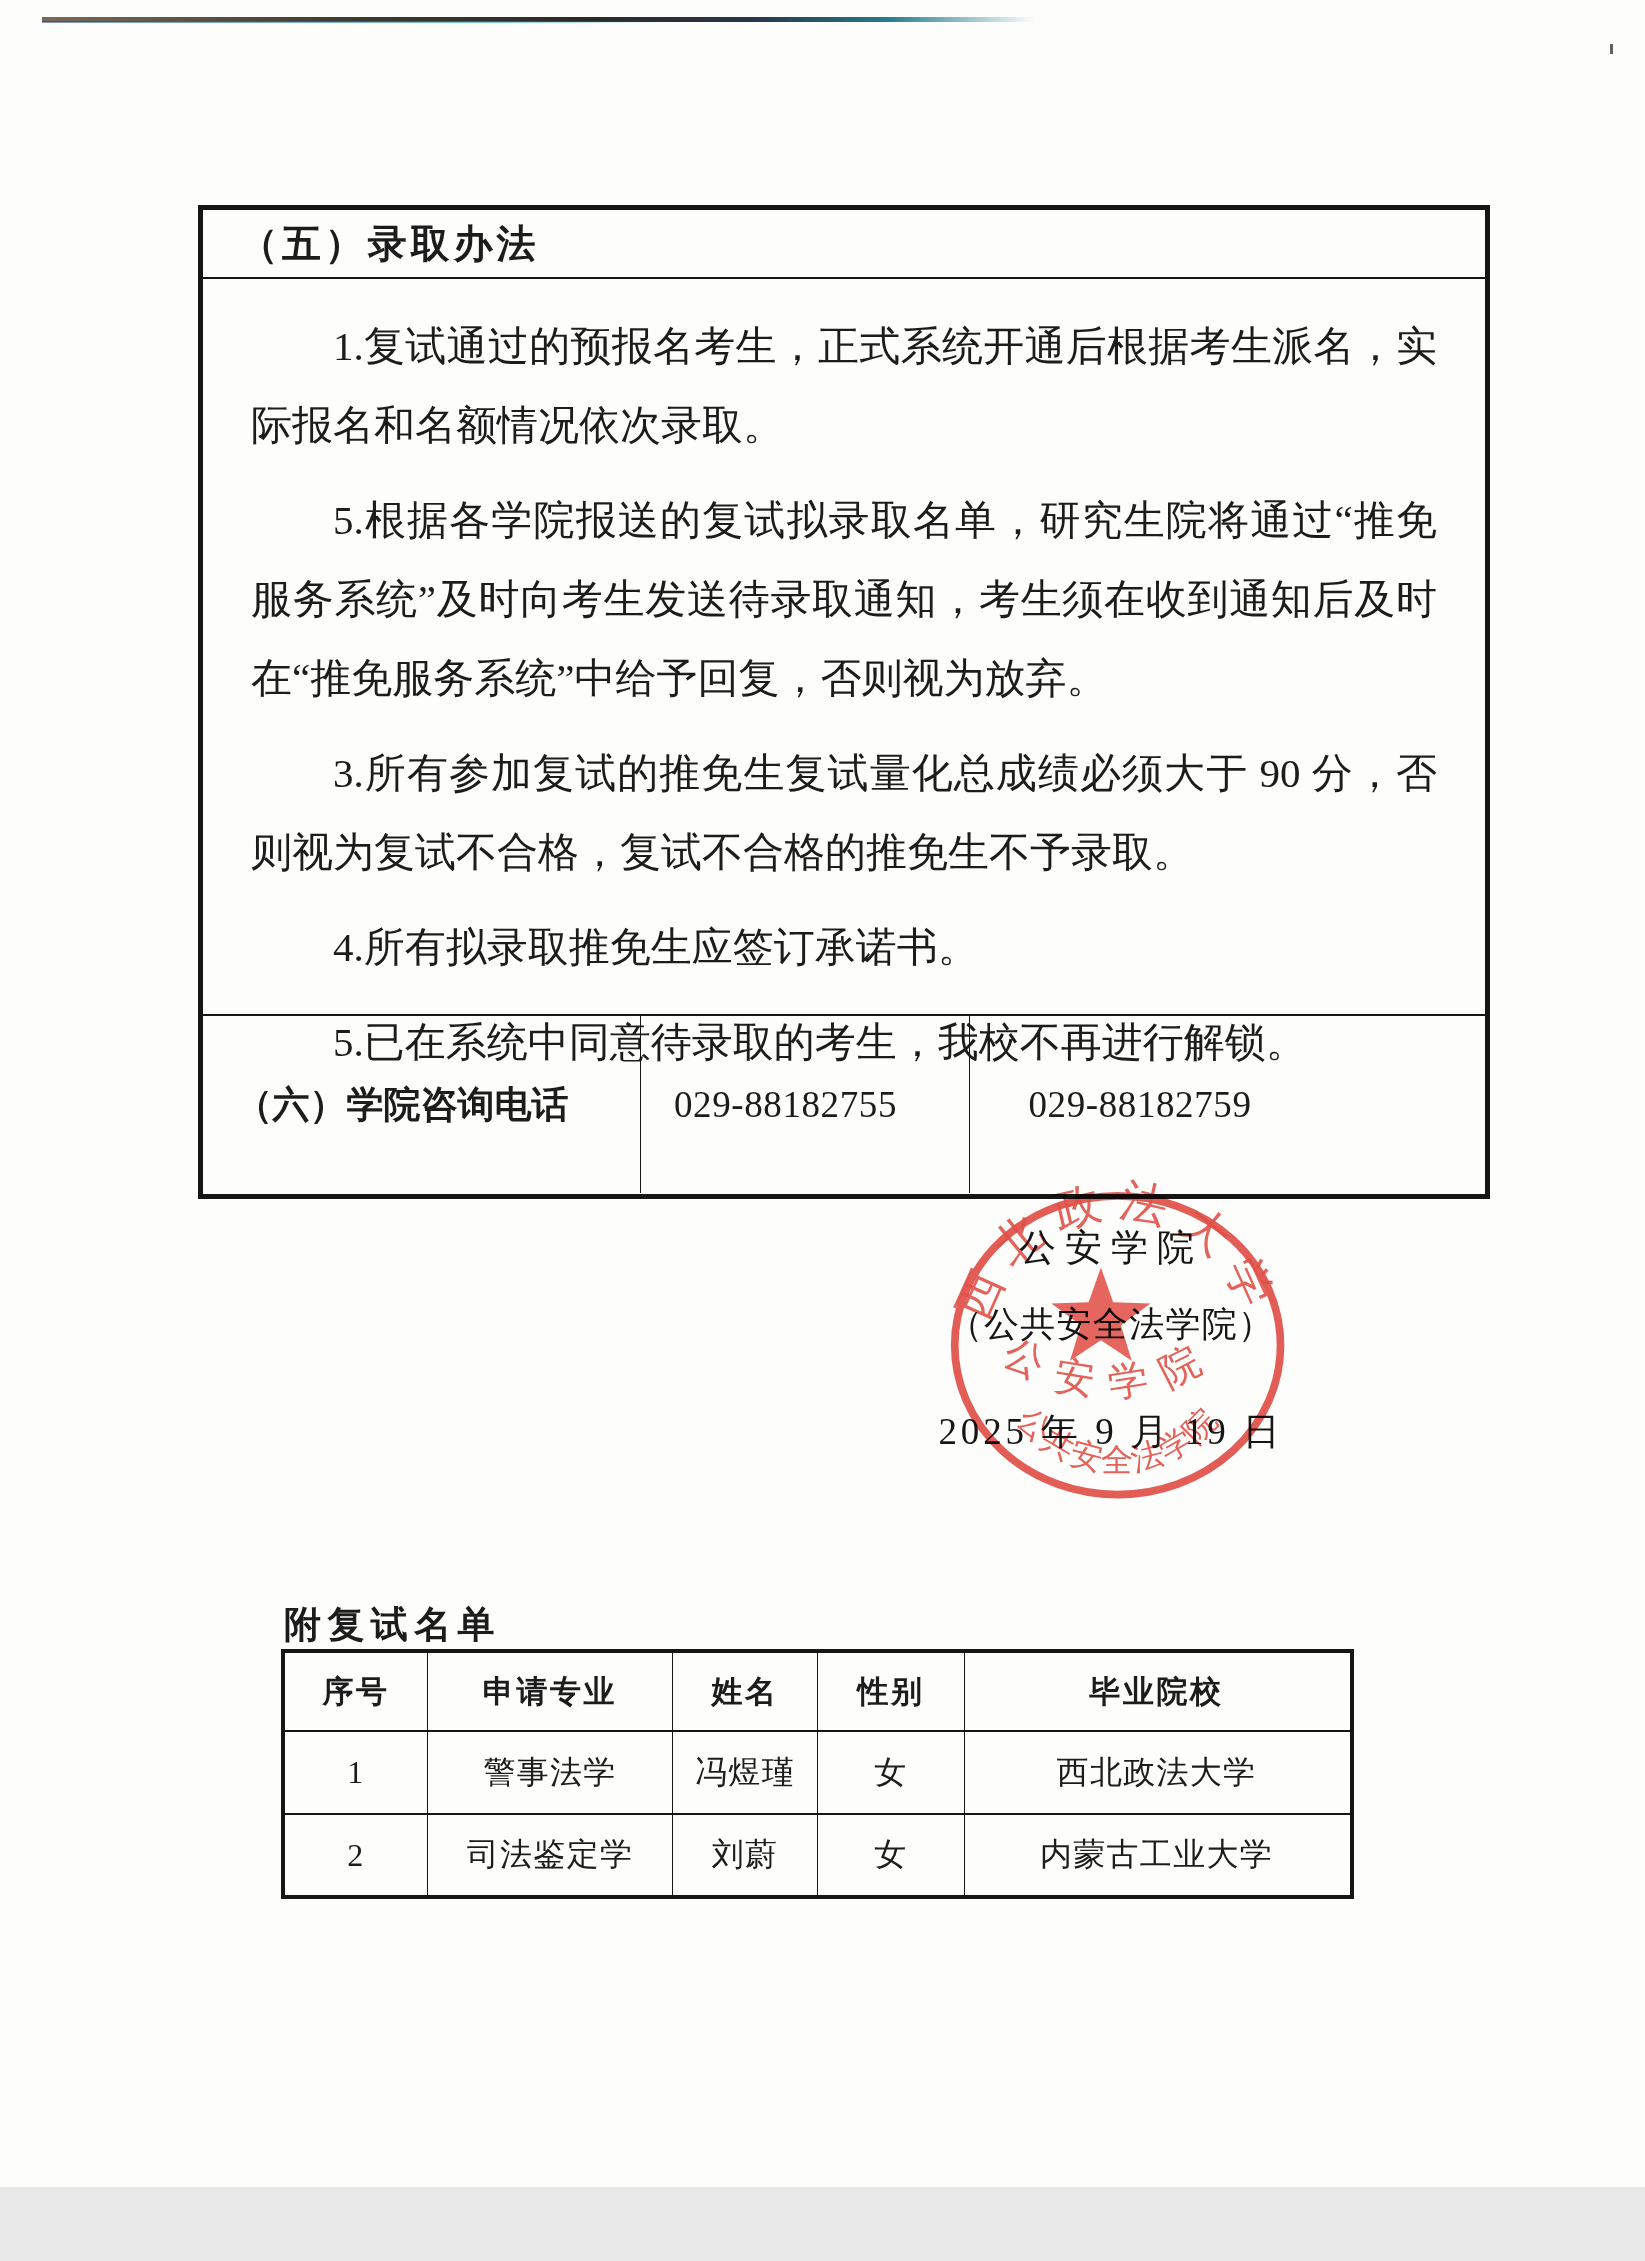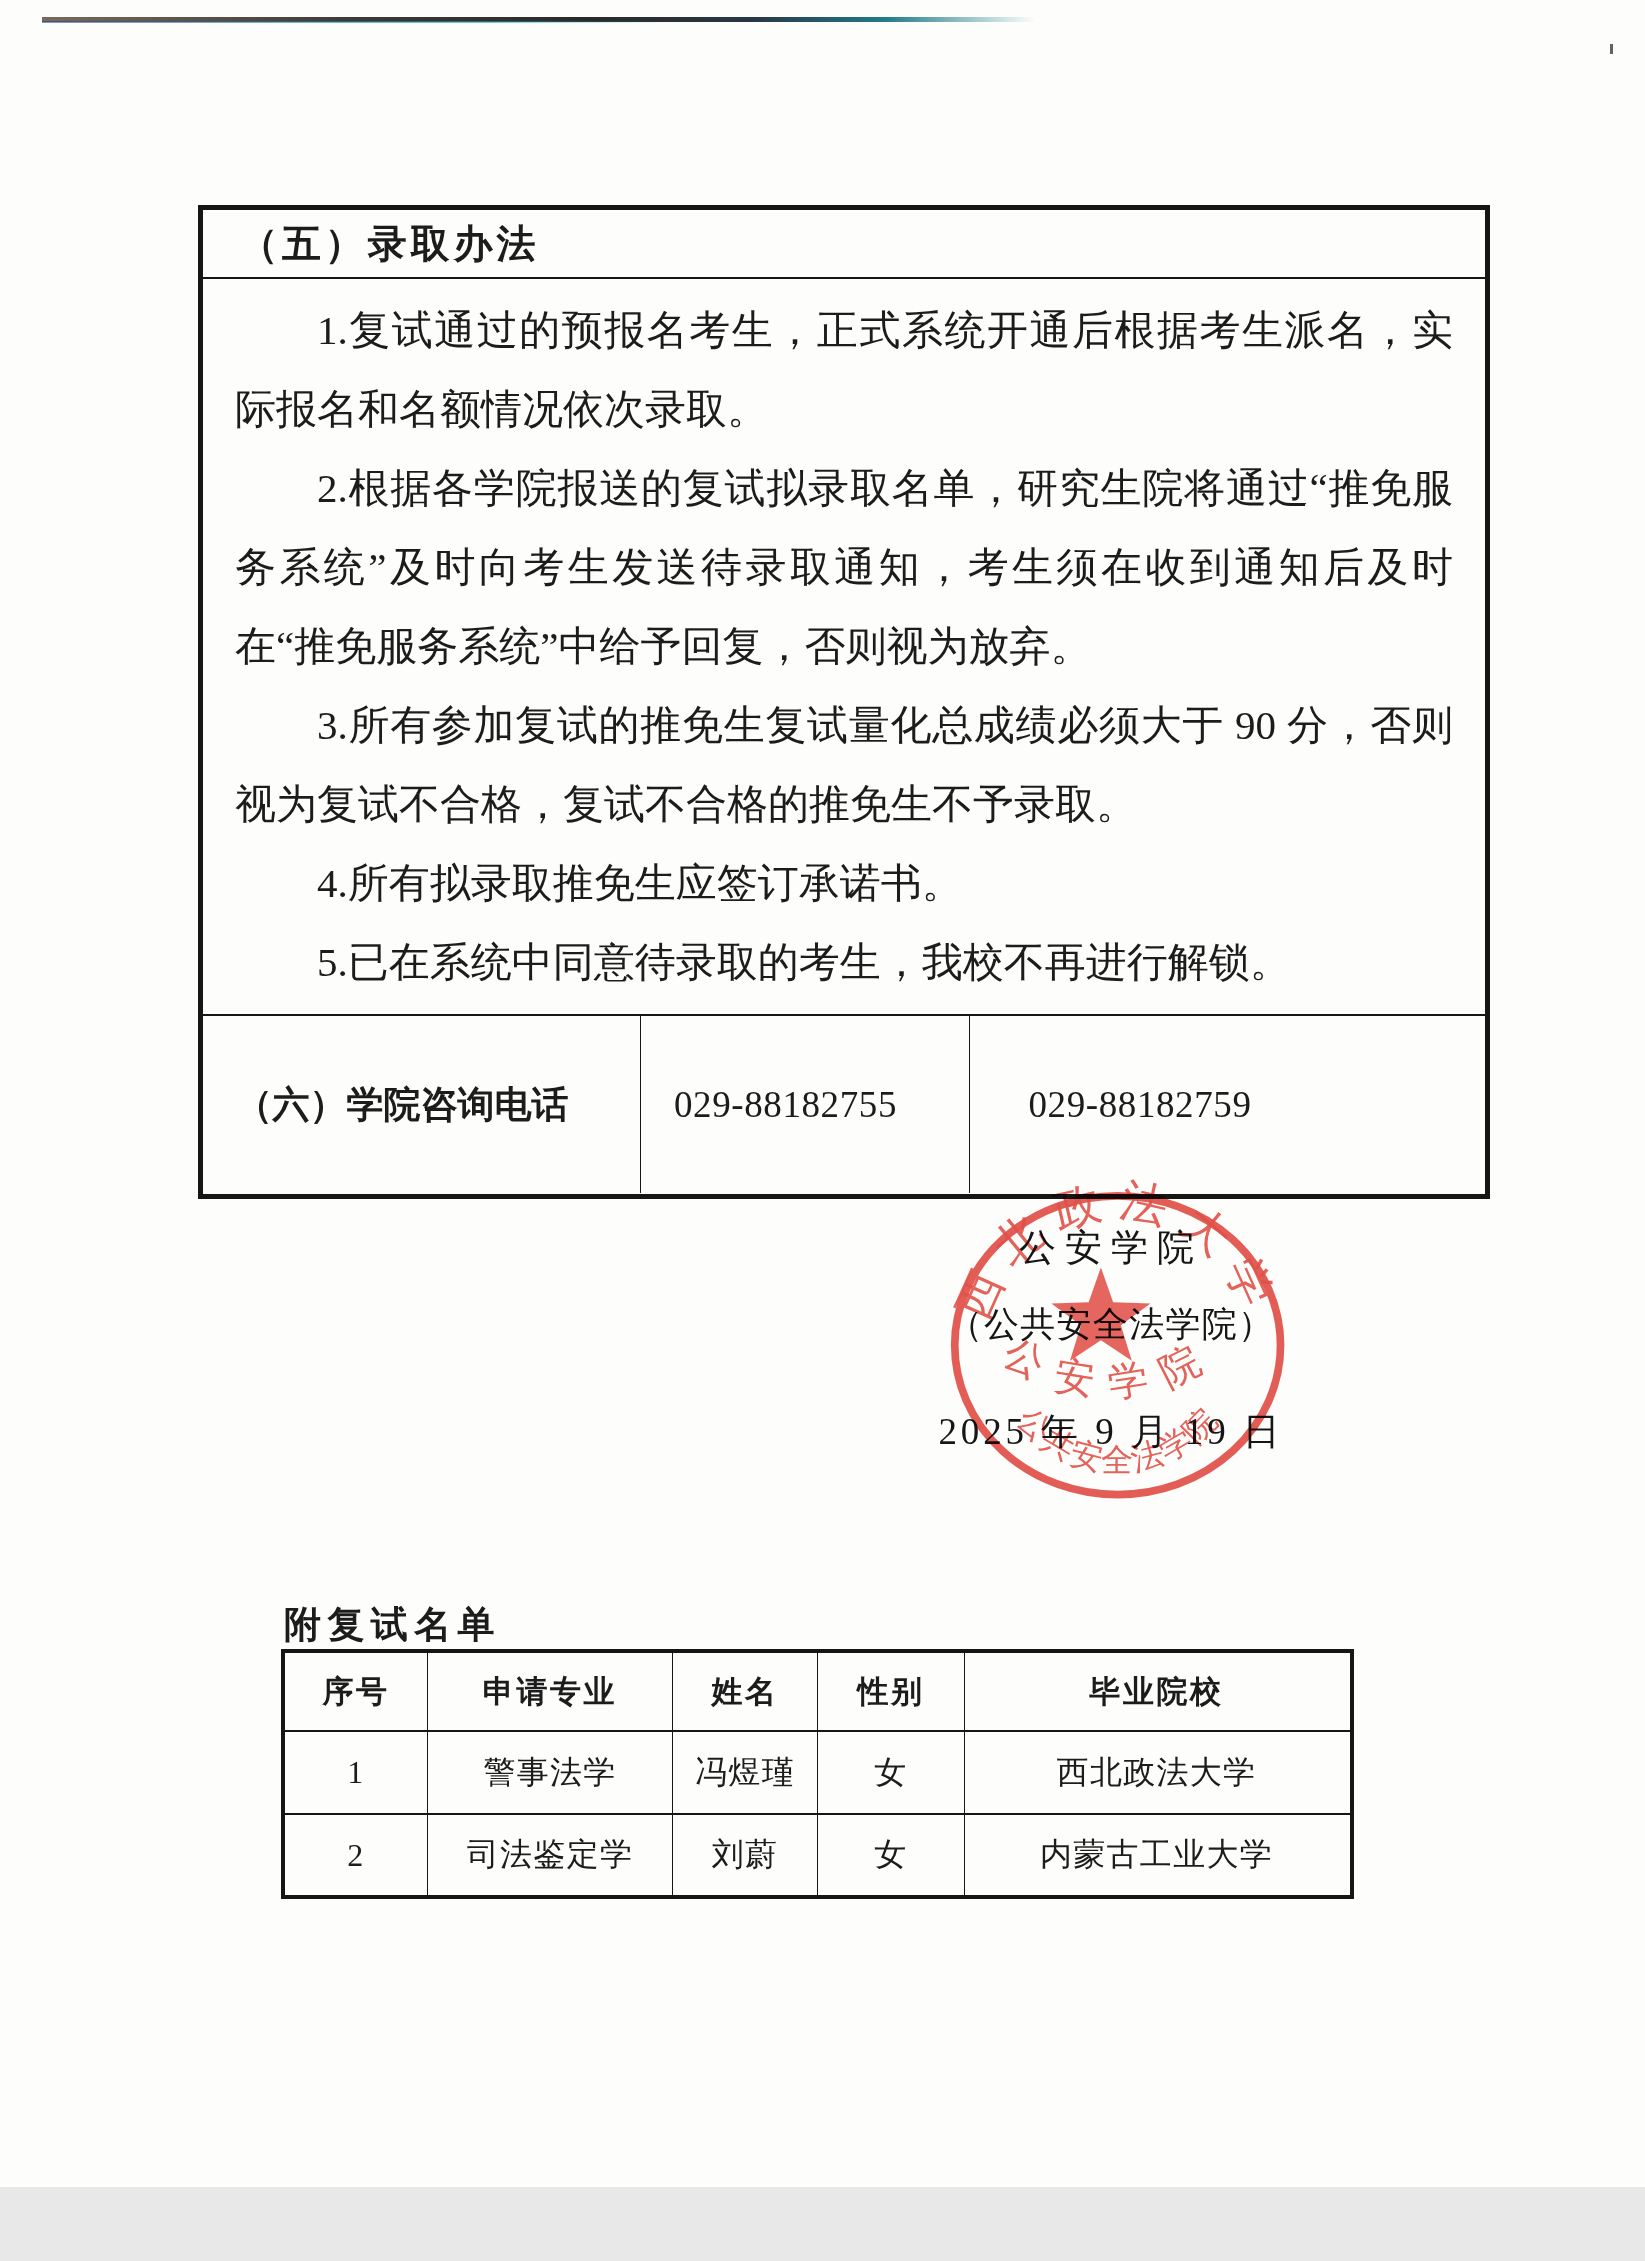--- a/index.html
+++ b/index.html
@@ -40,21 +40,21 @@
     font-family:"Liberation Sans","DejaVu Sans",sans-serif;
     font-weight:bold;font-size:39px;letter-spacing:3.9px;
   }
   .adm-body{
     height:737px;box-sizing:border-box;
     border-bottom:2.6px solid #161616;
     padding:11.6px 32px 0 32px;
     font-size:41px;line-height:79px;
     text-align:justify;
   }
-  .adm-body p{margin:0;text-indent:2em;}
+  .adm-body p{margin:16px;text-indent:2em;}
   .adm-contact{
     height:177px;display:flex;box-sizing:border-box;
   }
   .adm-contact .cell{
     box-sizing:border-box;height:100%;
     display:flex;align-items:center;justify-content:center;
   }
   .c-label{
     font-family:"Liberation Sans","DejaVu Sans",sans-serif;
     font-weight:bold;font-size:37px;
@@ -115,21 +115,21 @@
   <div class="scan-streak"></div>
   <div class="scan-streak2"></div>
   <div class="scan-tick"></div>
 
   <div class="adm-table">
     <div class="adm-header">
       <span>（五）录取办法</span>
     </div>
     <div class="adm-body">
       <p>1.复试通过的预报名考生，正式系统开通后根据考生派名，实际报名和名额情况依次录取。</p>
-      <p>2.根据各学院报送的复试拟录取名单，研究生院将通过“推免服务系统”及时向考生发送待录取通知，考生须在收到通知后及时在“推免服务系统”中给予回复，否则视为放弃。</p>
+      <p>5.根据各学院报送的复试拟录取名单，研究生院将通过“推免服务系统”及时向考生发送待录取通知，考生须在收到通知后及时在“推免服务系统”中给予回复，否则视为放弃。</p>
       <p>3.所有参加复试的推免生复试量化总成绩必须大于 90 分，否则视为复试不合格，复试不合格的推免生不予录取。</p>
       <p>4.所有拟录取推免生应签订承诺书。</p>
       <p>5.已在系统中同意待录取的考生，我校不再进行解锁。</p>
     </div>
     <div class="adm-contact">
       <div class="cell c1 c-label">（六）学院咨询电话</div>
       <div class="cell c2 c-phone">029-88182755</div>
       <div class="cell c4 c-phone">029-88182759</div>
     </div>
   </div>

